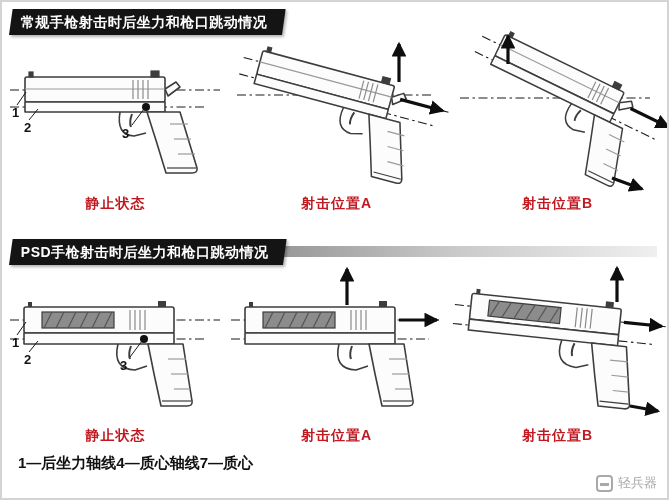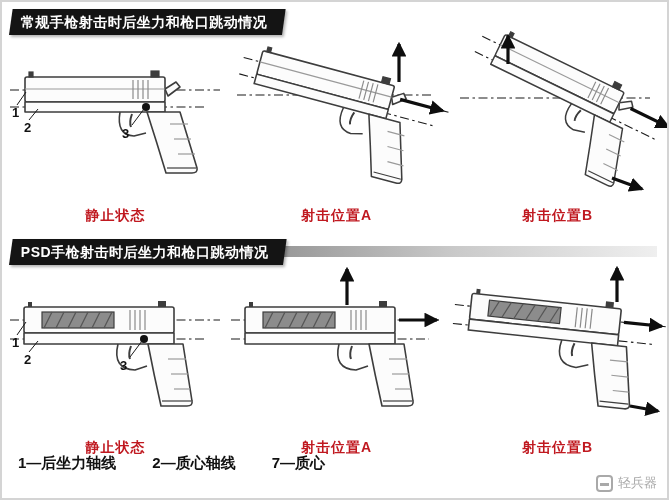--- a/index.html
+++ b/index.html
@@ -19,23 +19,23 @@
   .banner-2 { top:237px; left:7px; }
   .swoosh {
     position:absolute; top:244px; left:248px; right:10px; height:11px; z-index:1;
     background:linear-gradient(to right,#8f8f8f,#c9c9c9 50%,#efefef);
   }
   .row { position:absolute; left:3px; display:flex; z-index:2; }
   .row-1 { top:30px; }
   .row-2 { top:262px; }
   .figure { width:221px; display:flex; flex-direction:column; align-items:center; }
   .figure svg { width:215px; height:160px; display:block; overflow:visible; }
-  .figure-label { color:#c01920; font-weight:bold; font-size:14px; letter-spacing:1px; margin-top:15px; }
+  .figure-label { color:#c01920; font-weight:bold; font-size:14px; letter-spacing:1px; margin-top:3px; }
   .legend {
-    position:absolute; left:16px; top:452px; display:flex; gap:36px;
+    position:absolute; left:16px; top:452px; display:flex; 
     font-size:15px; font-weight:bold; color:#111111; z-index:2;
   }
   .logo {
     position:absolute; right:10px; bottom:6px; display:flex; align-items:center; gap:5px;
     color:#a9a9a9; font-weight:normal; font-size:13px; z-index:2;
   }
   .logo-icon { width:17px; height:17px; border:2px solid #a9a9a9; border-radius:4px; position:relative; }
   .logo-icon::after { content:""; position:absolute; left:2px; top:6px; width:9px; height:3px; background:#a9a9a9; }
   .axis   { stroke:#1a1a1a; stroke-width:1.1; stroke-dasharray:9 3.5 2.5 3.5; fill:none; }
   .arrow  { stroke:#0e0e0e; stroke-width:3.2; fill:none; }
@@ -204,21 +204,21 @@
         </g>
         <line class="arrow" x1="167" y1="38" x2="167" y2="4" marker-end="url(#ah)"></line>
         <line class="arrow" x1="180" y1="142" x2="208" y2="147" marker-end="url(#ah)"></line>
       </svg>
       <figcaption class="figure-label">射击位置B</figcaption>
     </figure>
   </div>
 
   <div class="legend">
     <span>1—后坐力轴线</span>
-    <span>2—质心轴线</span>
+    <span>4—质心轴线</span>
     <span>7—质心</span>
   </div>
 
   <div class="logo">
     <span class="logo-icon"></span>
     <span>轻兵器</span>
   </div>
 
 </div>
 

